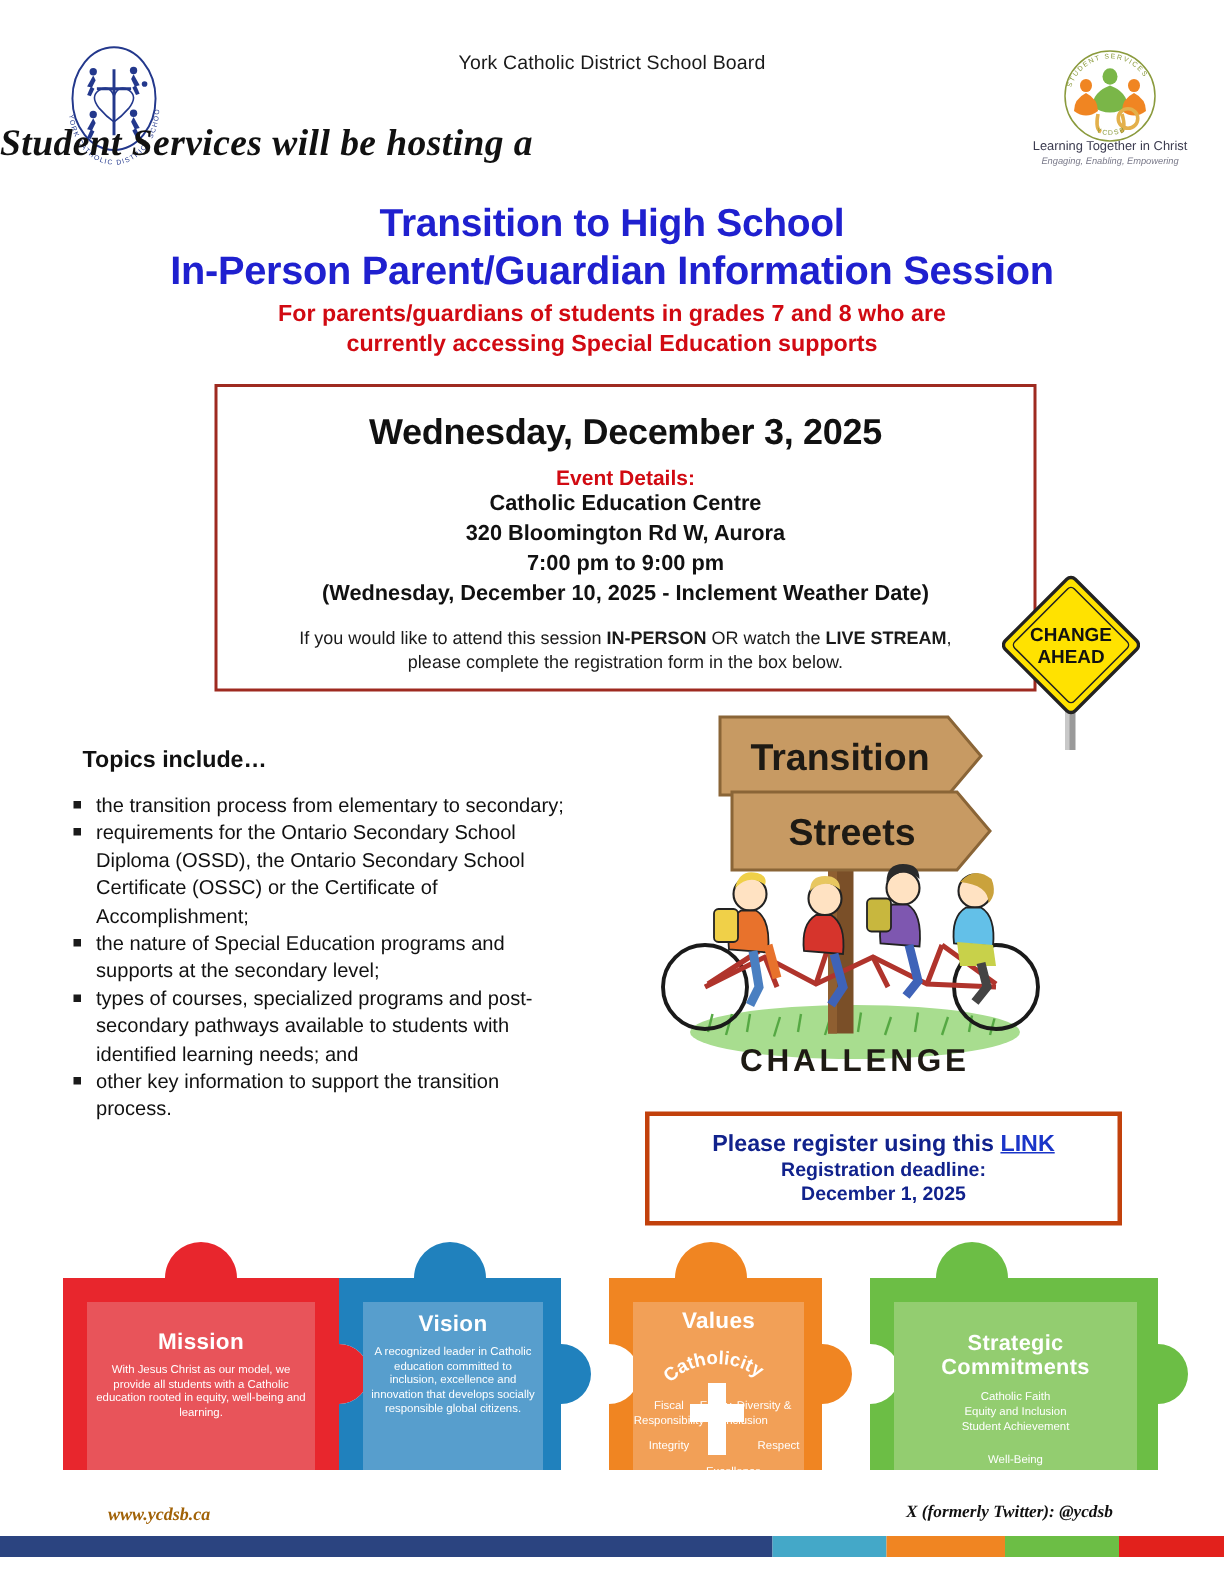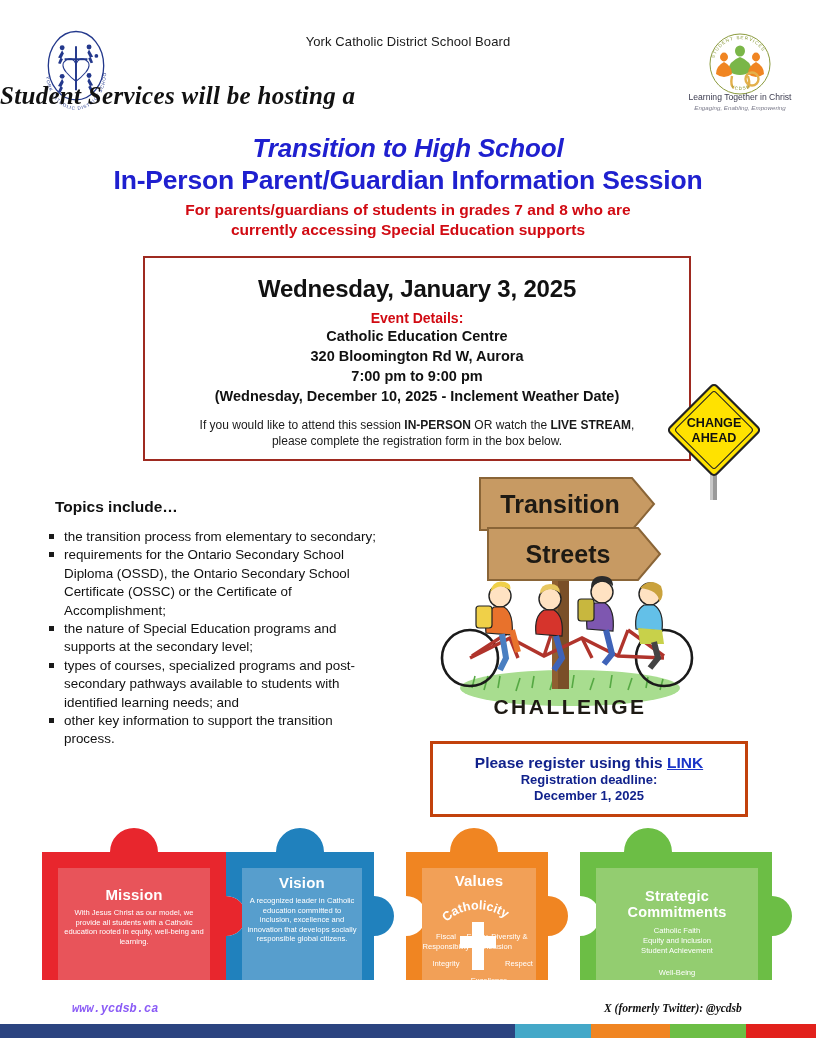--- a/index.html
+++ b/index.html
@@ -17,21 +17,21 @@
   .script-line{
     position:absolute;top:82px;left:0;width:816px;text-align:left;
     font-family:"Liberation Serif", serif;font-style:italic;font-weight:bold;
     font-size:25px;color:#111;letter-spacing:.3px;
   }
   .title-blue{
     position:absolute;left:0;width:816px;text-align:center;
     font-weight:bold;color:#1f20cf;font-size:26px;line-height:31px;
     letter-spacing:-.2px;
   }
-  .t1{top:133px;font-style:italic;}
+  .t1{top:133px;}
   .t2{top:165px;font-size:26.5px;}
   .subtitle-red{
     position:absolute;top:200px;left:0;width:816px;text-align:center;
     font-weight:bold;color:#d10a12;font-size:15.5px;line-height:20px;
   }
 
   
   .crest{position:absolute;left:35px;top:25px;width:82px;height:88px;}
   .ss-logo{position:absolute;left:688px;top:24px;width:104px;height:82px;}
   .ss-tag{
@@ -92,22 +92,22 @@
 
   
   .puzzle{position:absolute;left:0;top:826px;width:816px;height:180px;}
   .pz-label{
     position:absolute;text-align:center;color:#fff;pointer-events:none;
   }
   .pz-title{font-weight:bold;letter-spacing:.2px;}
   .pz-body{font-size:7.6px;line-height:9.6px;}
 
   .url-left{
-    position:absolute;left:72px;top:1002px;font-family:Liberation Mono, monospace;
-    font-weight:bold;font-style:italic;font-size:12px;color:#8b5cf6;
+    position:absolute;left:72px;top:1002px;font-family:Liberation Serif, serif;
+    font-weight:bold;font-style:italic;font-size:12px;color:#a16207;
   }
   .url-right{
     position:absolute;left:604px;top:1002px;font-family:"Liberation Serif",serif;
     font-weight:bold;font-style:italic;font-size:11.5px;color:#111;
   }
 
   
   .colorbar{position:absolute;left:0;top:1024px;width:816px;height:14px;display:flex;}
   .colorbar span{display:block;height:100%;}
 </style>
@@ -178,21 +178,21 @@
         <textPath href="#ssBot" startOffset="36%">YCDSB</textPath>
       </text>
     </svg>
   </div>
   <div class="ss-tag">
     <span>Learning Together in Christ</span>
     <span class="sub">Engaging, Enabling, Empowering</span>
   </div>
 
   <div class="event-box">
-    <div class="ev-date">Wednesday, January 3, 2025</div>
+    <div class="ev-date">Wednesday, December 3, 2025</div>
     <div class="ev-details-label">Event Details:</div>
     <div class="ev-line">Catholic Education Centre</div>
     <div class="ev-line">320 Bloomington Rd W, Aurora</div>
     <div class="ev-line">7:00 pm to 9:00 pm</div>
     <div class="ev-line">(Wednesday, December 10, 2025 - Inclement Weather Date)</div>
     <div class="ev-note">
       <span>If you would like to attend this session </span><b>IN-PERSON</b><span> OR watch the </span><b>LIVE STREAM</b><span>,</span>
       <div>please complete the registration form in the box below.</div>
     </div>
   </div>

